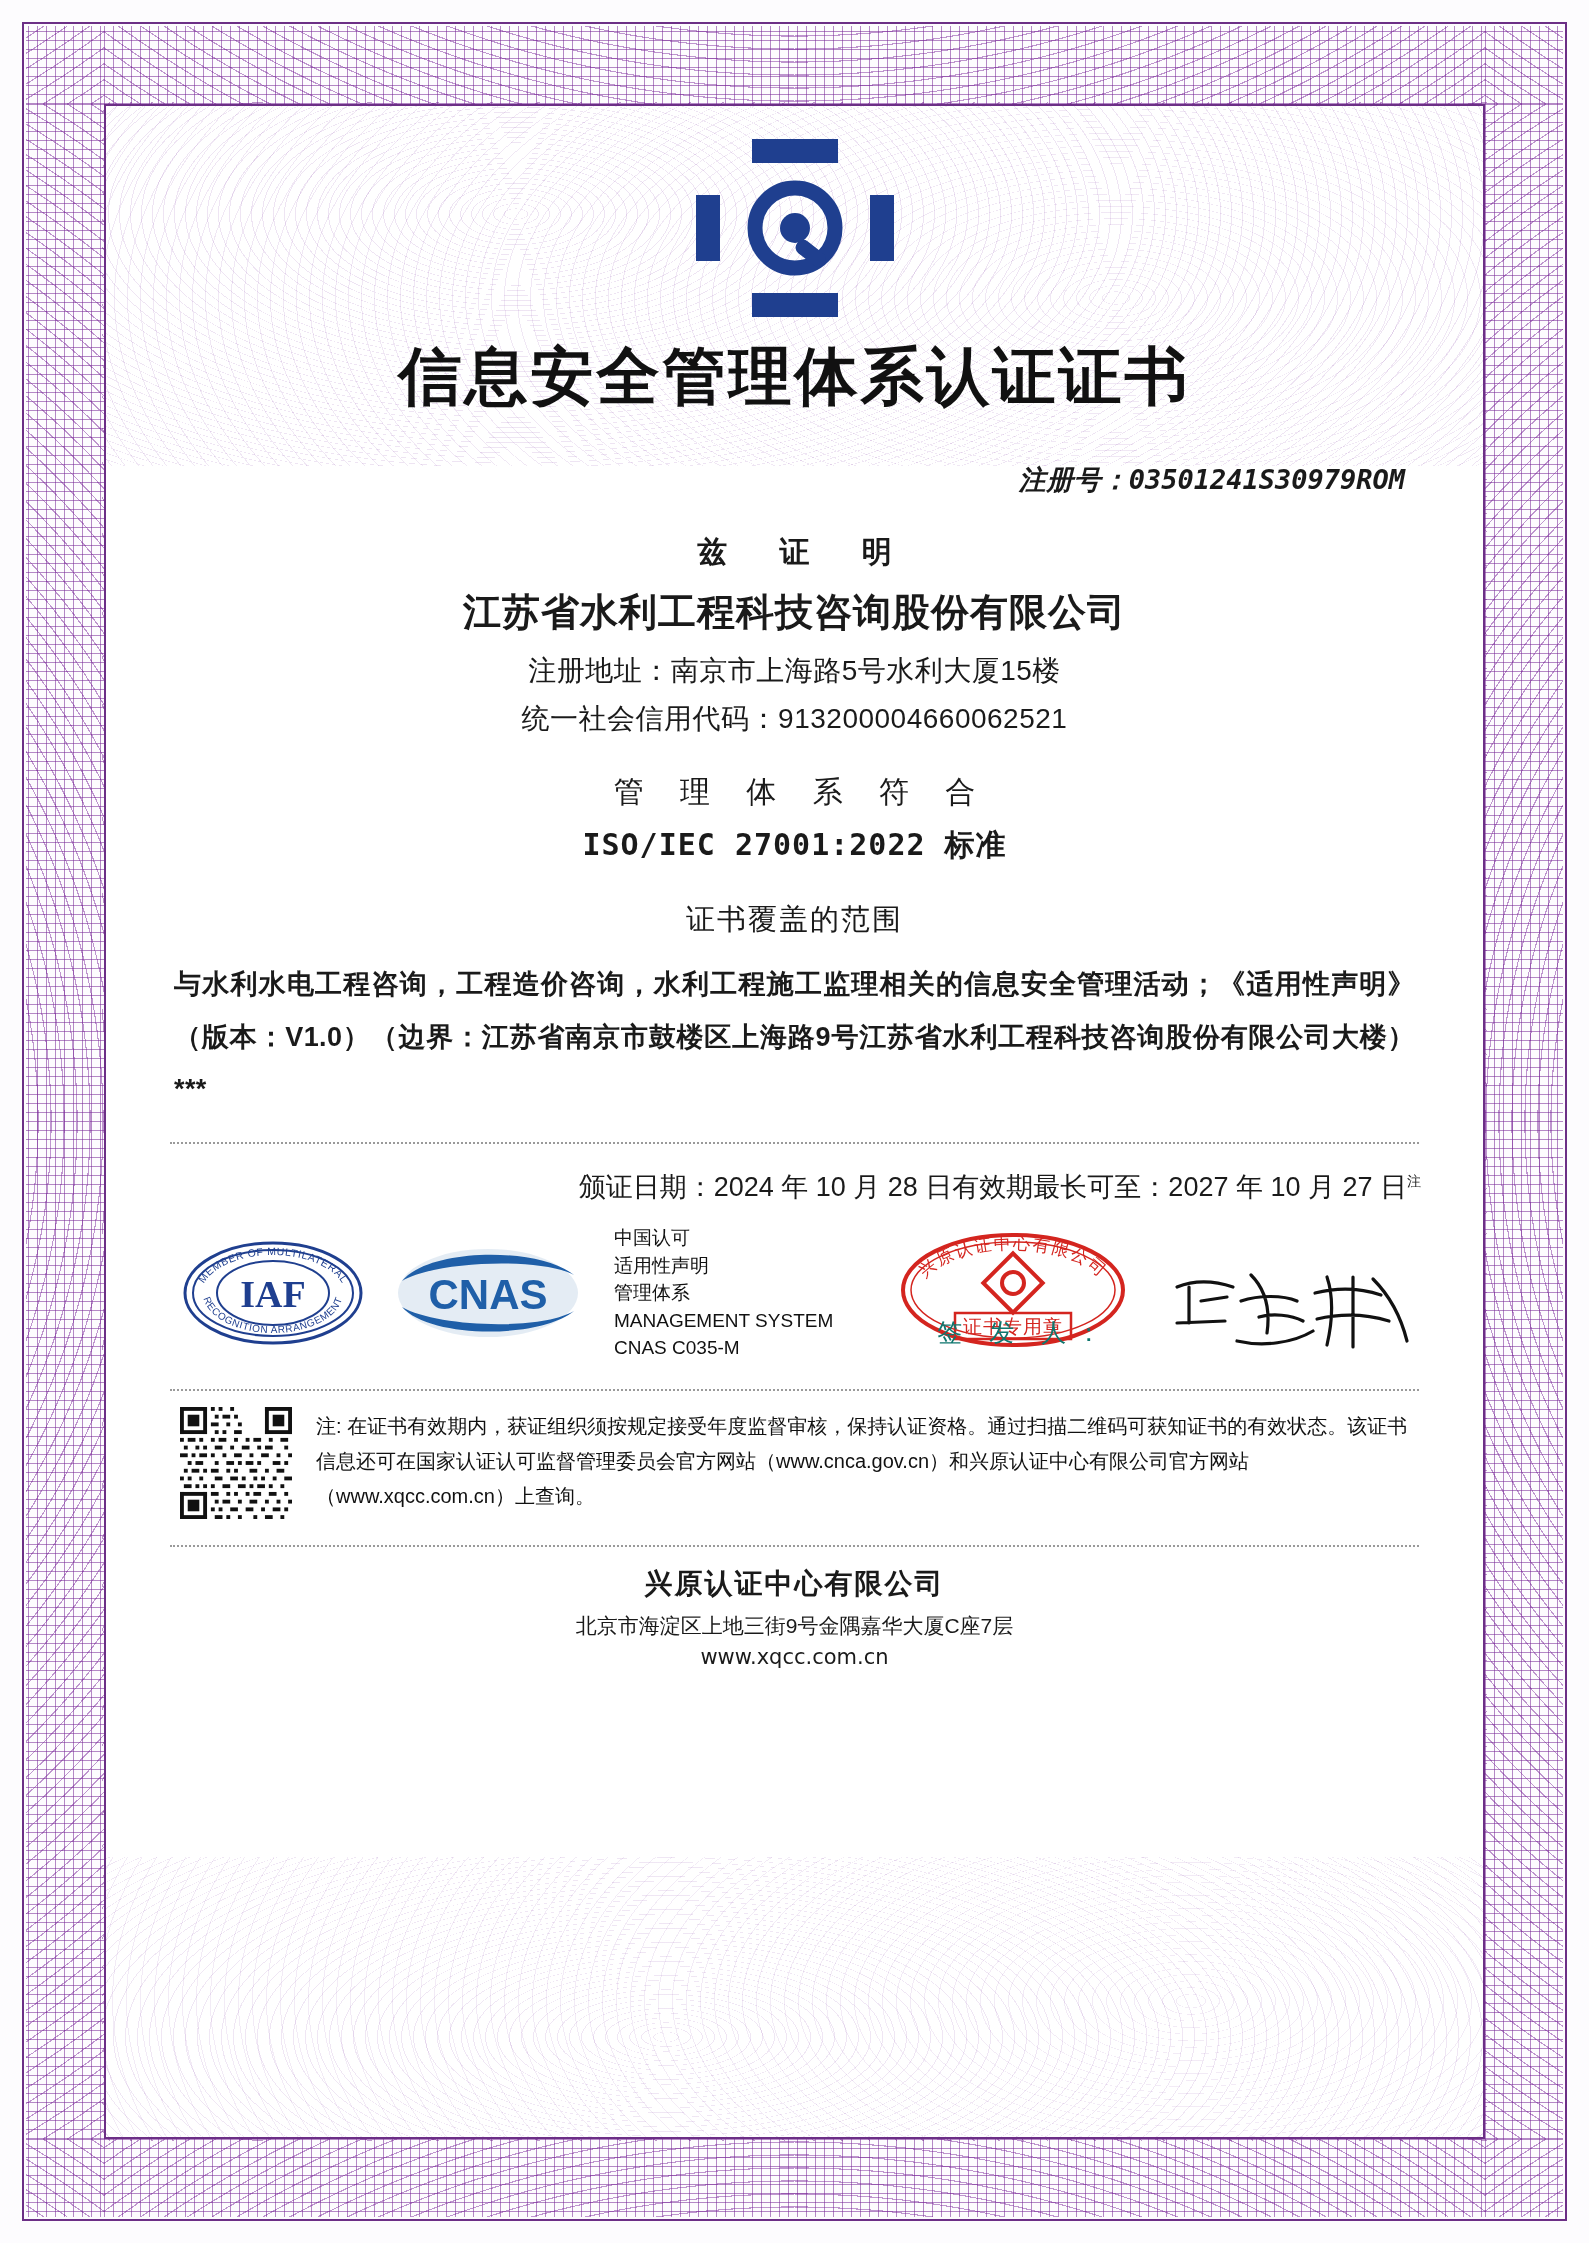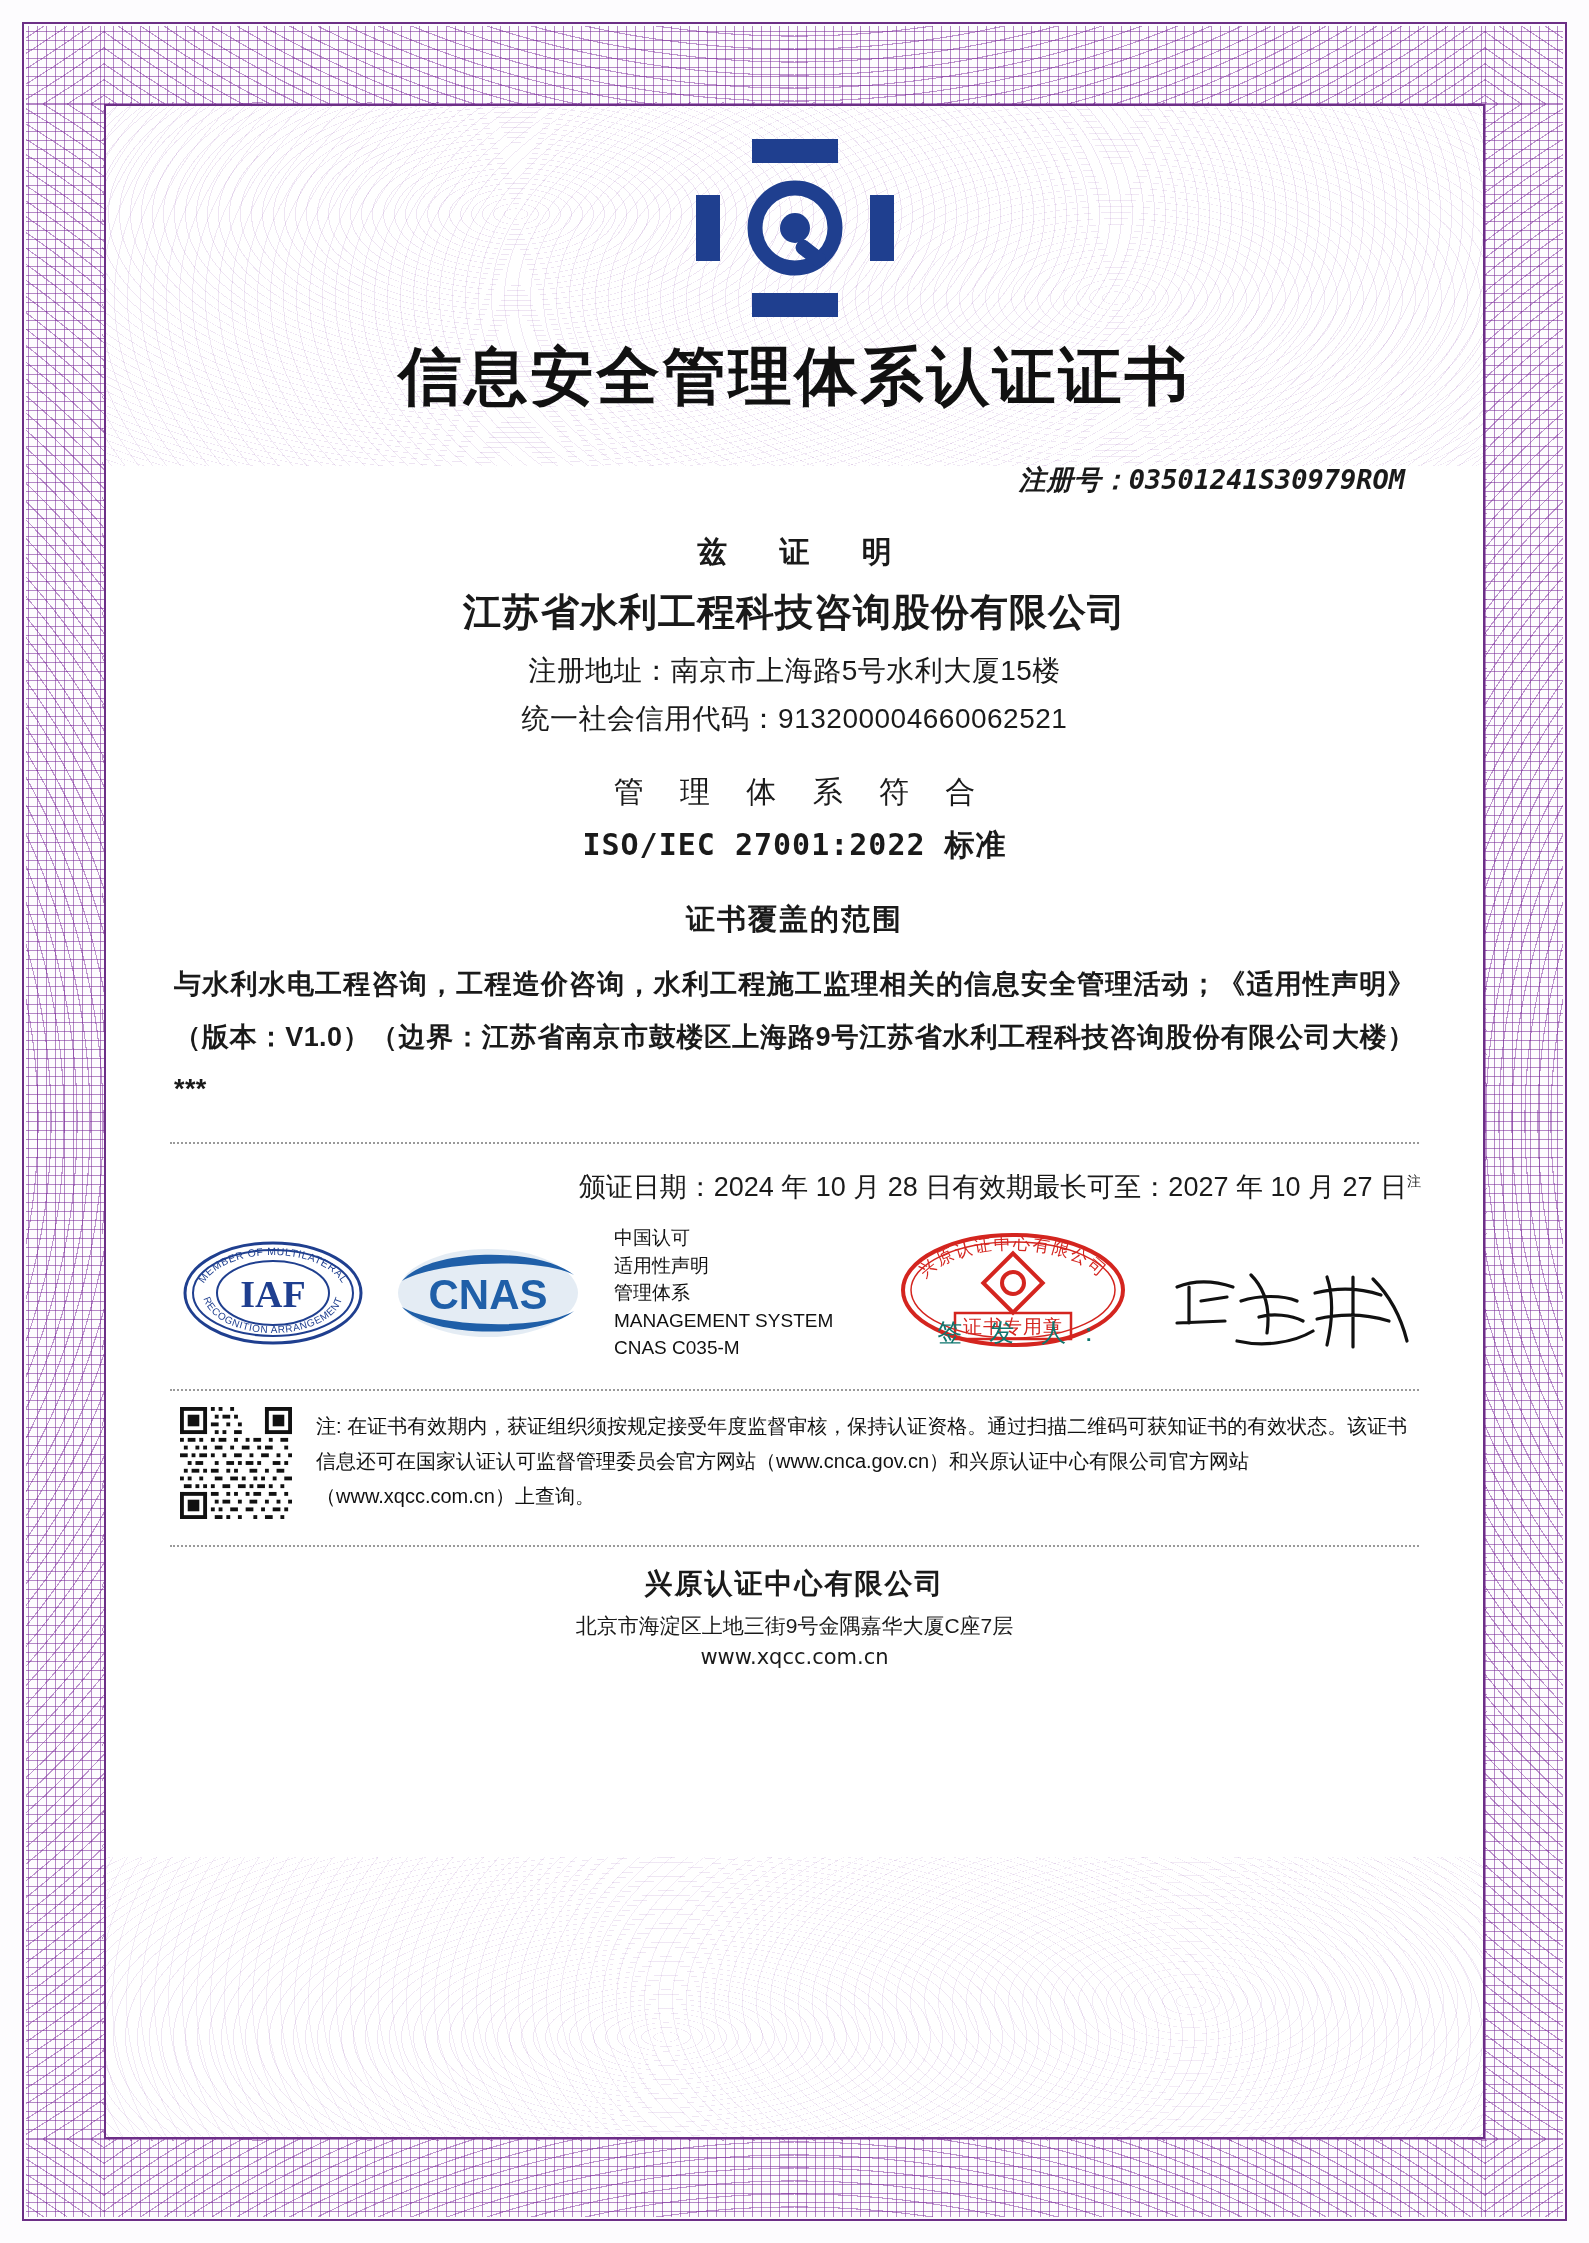--- a/index.html
+++ b/index.html
@@ -181,21 +181,21 @@
     margin-top: 12px;
     font-size: 30px;
     font-weight: bold;
     font-family: "DejaVu Sans Mono", monospace;
     letter-spacing: 1px;
   }
 
   .scope-label {
     margin-top: 34px;
     font-size: 29px;
-    font-weight: bold;
+    font-weight: normal;
     letter-spacing: 2px;
   }
   .scope-text {
     margin-top: 18px;
     font-size: 27px;
     font-weight: bold;
     line-height: 1.95;
     text-align: justify;
     text-align-last: left;
     padding: 0 6px;

